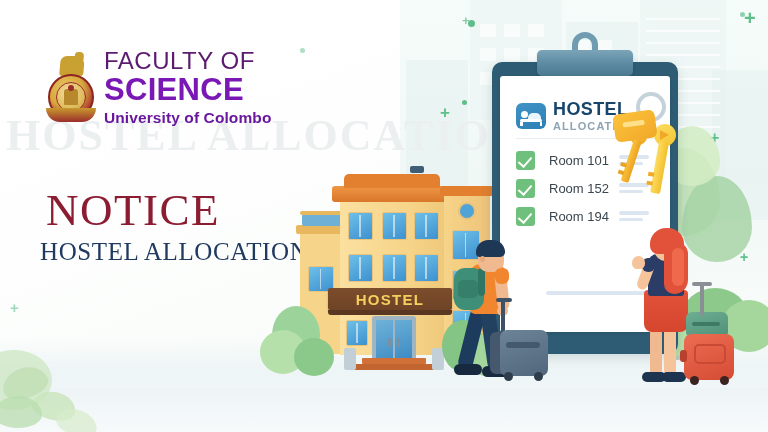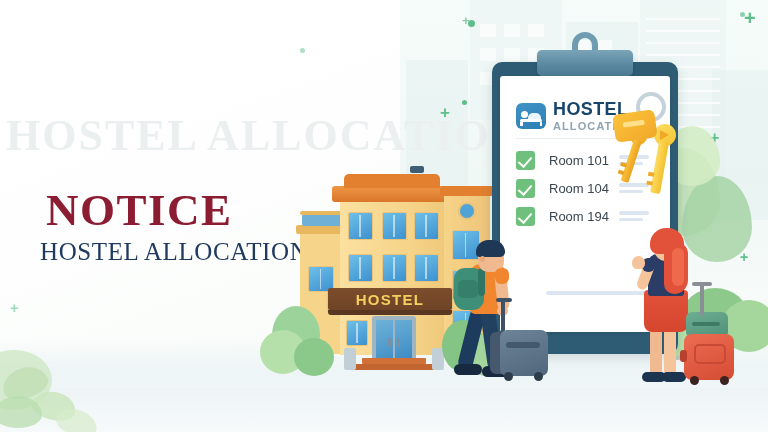--- a/index.html
+++ b/index.html
@@ -105,21 +105,21 @@
     line-height:1.02;margin-top:1px;
   }
   .l-uoc{
     font-size:15.5px;font-weight:bold;color:#6a17a0;margin-top:3px;letter-spacing:.1px;
   }
 
   
   .notice{
     position:absolute;left:46px;top:188px;
     font-family:"Liberation Serif", serif;
-    font-size:45px;font-weight:bold;color:#8c1c31;letter-spacing:1.5px;
+    font-size:45px;font-weight:normal;color:#8c1c31;letter-spacing:1.5px;
     line-height:1;
   }
   .subtitle{
     position:absolute;left:40px;top:238px;
     font-family:"Liberation Serif", serif;
     font-size:25px;color:#203a5f;letter-spacing:.6px;
   }
 
   
   .building{position:absolute;left:300px;top:170px;width:190px;height:220px;}
@@ -287,20 +287,34 @@
   <div class="bush" style="left:682px;top:288px;width:66px;height:56px;background:#8ec98c;"></div>
   <div class="bush" style="left:722px;top:300px;width:54px;height:52px;background:#a5d79c;"></div>
   <div class="bush" style="left:648px;top:310px;width:52px;height:46px;background:#b7e0a9;"></div>
 
   <div class="bush" style="left:-24px;top:350px;width:76px;height:60px;background:#cfe7c5;opacity:.8;"></div>
   <div class="leaf" style="left:2px;top:368px;width:46px;height:30px;background:#bfdfb3;opacity:.8;transform:rotate(-18deg);"></div>
   <div class="leaf" style="left:32px;top:392px;width:44px;height:28px;background:#c9e5bc;opacity:.8;transform:rotate(12deg);"></div>
   <div class="leaf" style="left:-6px;top:396px;width:48px;height:32px;background:#b8dcad;opacity:.75;"></div>
   <div class="leaf" style="left:56px;top:410px;width:42px;height:26px;background:#d6ebcb;opacity:.7;transform:rotate(20deg);"></div>
 
+  <div class="logo">
+    <div class="crest">
+      <div class="crest-lion"></div>
+      <div class="crest-ring"></div>
+      <div class="crest-inner"></div>
+      <div class="crest-core"></div>
+      <div class="crest-base"></div>
+    </div>
+    <div class="logo-txt">
+      <div class="l-fac">FACULTY OF</div>
+      <div class="l-sci">SCIENCE</div>
+      <div class="l-uoc">University of Colombo</div>
+    </div>
+  </div>
 
   <div class="notice">NOTICE</div>
   <div class="subtitle">HOSTEL ALLOCATION</div>
 
   <div class="building">
 
     <div class="bd" style="left:0px;top:62px;width:46px;height:122px;background:#f6d489;border-radius:2px 0 0 0;"></div>
     <div class="bd" style="left:-4px;top:55px;width:56px;height:9px;background:#e8b75e;border-radius:2px;"></div>
     <div class="bd" style="left:2px;top:44px;width:44px;height:12px;background:#6fb0d6;border-radius:2px;"></div>
     <div class="bd" style="left:0px;top:41px;width:48px;height:4px;background:#e8b75e;border-radius:2px;"></div>
@@ -399,21 +413,21 @@
         <div class="row">
           <div class="cbx"></div>
           <div class="rlabel">Room 101</div>
           <div class="rbars">
             <div class="rbar t"></div>
             <div class="rbar s"></div>
           </div>
         </div>
         <div class="row">
           <div class="cbx"></div>
-          <div class="rlabel">Room 104</div>
+          <div class="rlabel">Room 152</div>
           <div class="rbars">
             <div class="rbar t"></div>
             <div class="rbar s"></div>
           </div>
         </div>
         <div class="row">
           <div class="cbx"></div>
           <div class="rlabel">Room 194</div>
           <div class="rbars">
             <div class="rbar t"></div>

